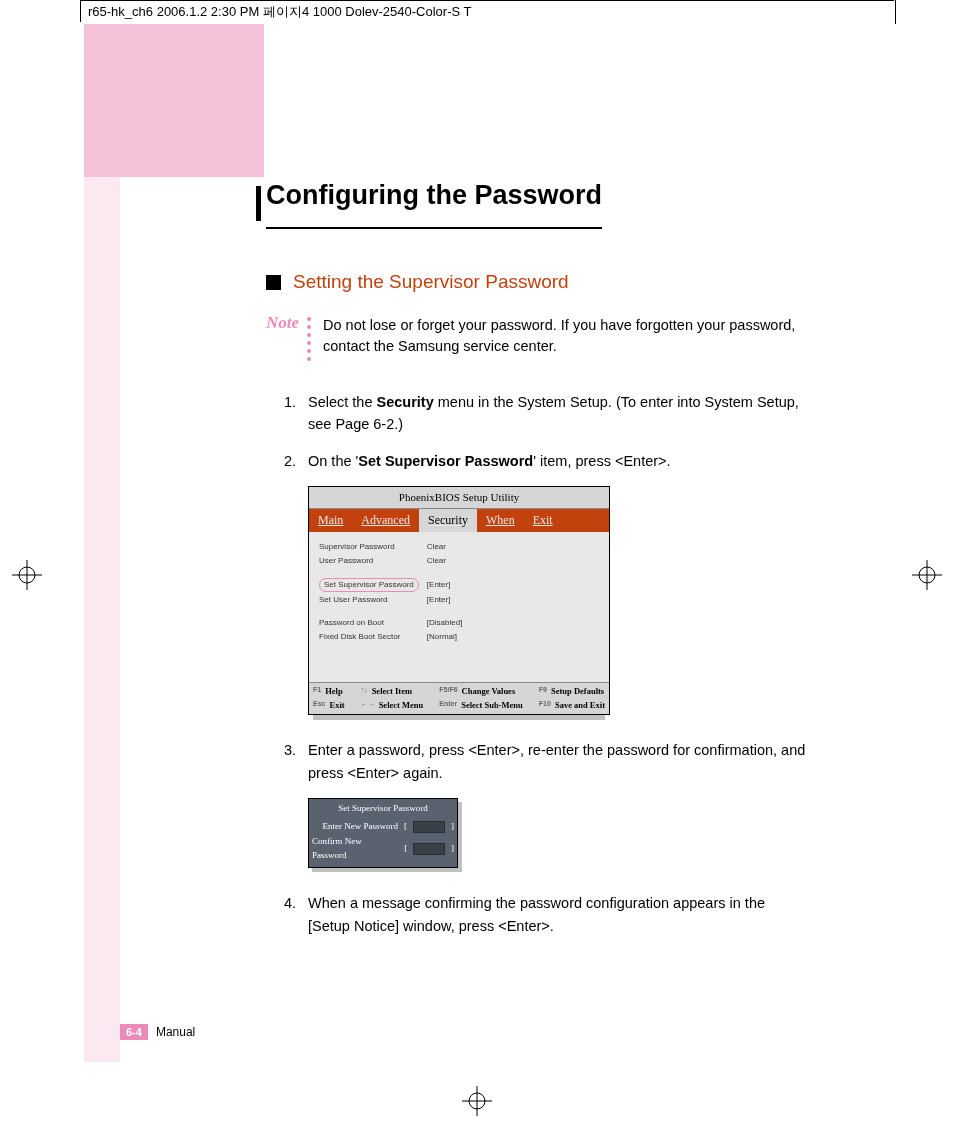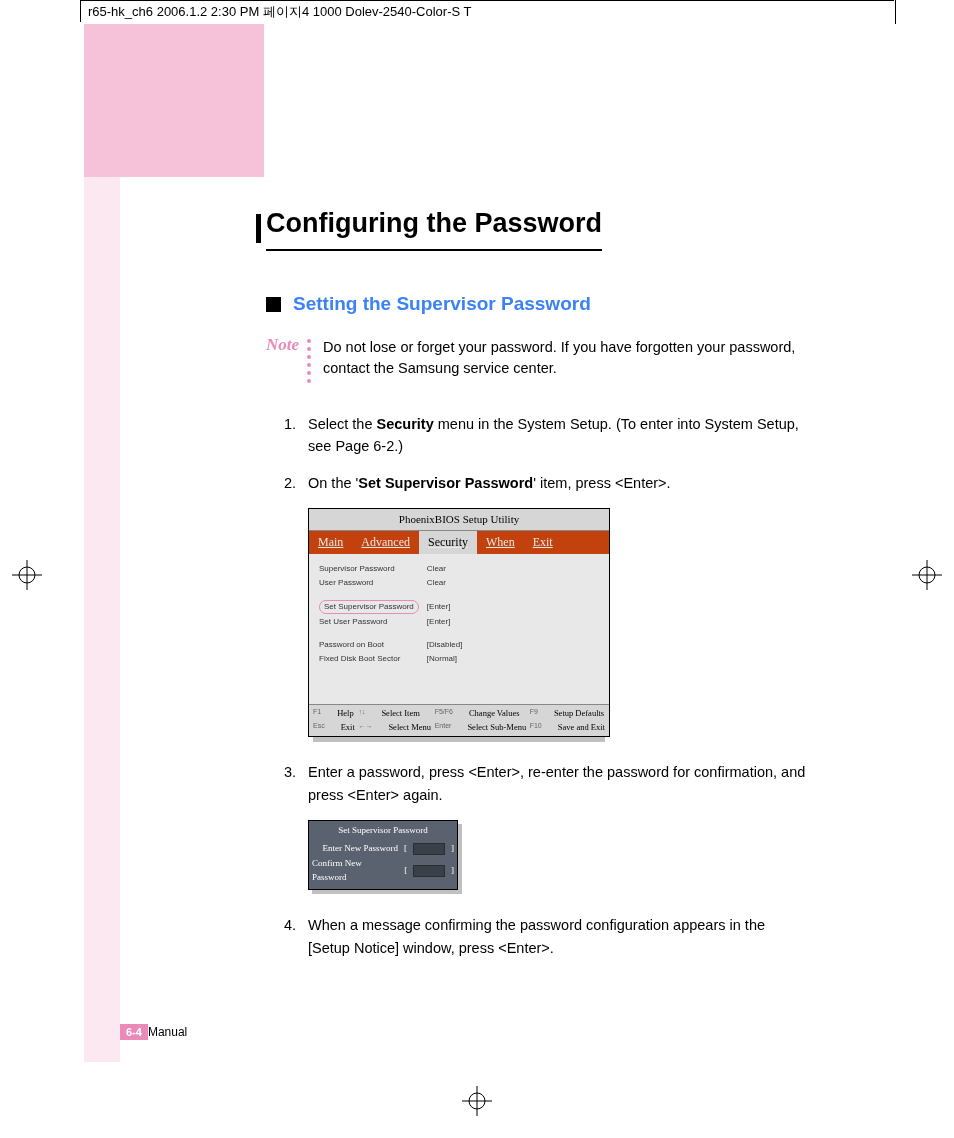--- a/index.html
+++ b/index.html
@@ -42,23 +42,22 @@
     left: 266px;
     width: 540px;
   }
   .main-title {
     font-family: 'Arial Black', Arial, sans-serif;
     font-weight: 900;
     font-size: 27px;
     color: #000;
     border-bottom: 2px solid #000;
     display: inline-block;
-    padding-bottom: 10px;
-    position: relative;
-    margin-top: 28px;
+    padding-bottom: 16px;
+    position: relative;
   }
   .main-title::before {
     content: '';
     position: absolute;
     left: -10px;
     top: 6px;
     bottom: 6px;
     width: 5px;
     background: #000;
   }
@@ -66,23 +65,23 @@
     margin-top: 42px;
     display: flex;
     align-items: flex-start;
   }
   .section-square {
     width: 15px; height: 15px; background: #000; margin-top: 4px; margin-right: 12px;
     flex-shrink: 0;
   }
   .section-title {
     font-family: 'Arial Black', Arial, sans-serif;
-    font-weight: 700;
+    font-weight: 400;
     font-size: 19px;
-    color: #3b82f6;
+    color: #c2410c;
   }
   .section-body {
     margin-left: 27px;
     margin-top: 8px;
     font-size: 14.5px;
     line-height: 1.45;
     font-family: Arial, sans-serif;
   }
   .note-row {
     margin-top: 22px;
@@ -214,21 +213,21 @@
   .bios-footer {
     border-top: 1px solid #888;
     background: #d6d6d6;
     font-family: 'Times New Roman', serif;
     font-size: 8.5px;
     padding: 2px 4px;
     display: flex;
     justify-content: space-between;
   }
   .bios-footer .col { display: flex; flex-direction: column; gap: 1px; }
-  .bios-footer .kv { display: flex; gap: 16px; }
+  .bios-footer .kv { display: flex; gap: 4px; font-weight: bold; }
   .bios-footer .key { font-size: 7px; color: #666; font-family: Arial;}
   
   
   .dialog-wrap {
     margin-left: 42px;
     margin-top: 8px;
     margin-bottom: 24px;
     width: 150px;
     position: relative;
   }
@@ -264,21 +263,21 @@
     background: #3a4048;
     border: 1px solid #2a2e34;
   }
   
   .page-footer {
     position: absolute;
     bottom: 98px;
     left: 120px;
     display: flex;
     align-items: center;
-    gap: 0;
+    gap: 8px;
   }
   .page-num {
     background: #ea8ab8;
     color: #fff;
     font-size: 11px;
     font-weight: bold;
     padding: 2px 6px;
   }
   .page-label {
     font-size: 12px;

